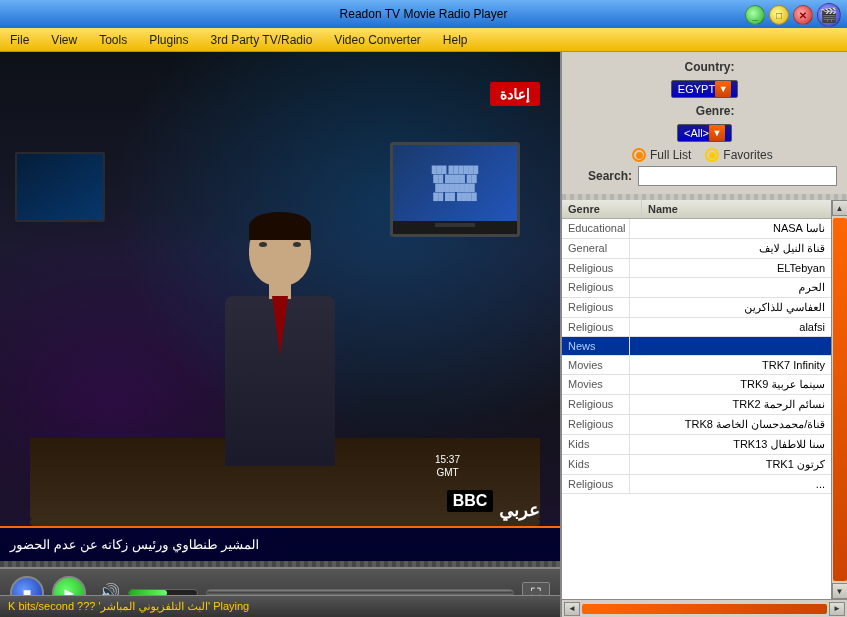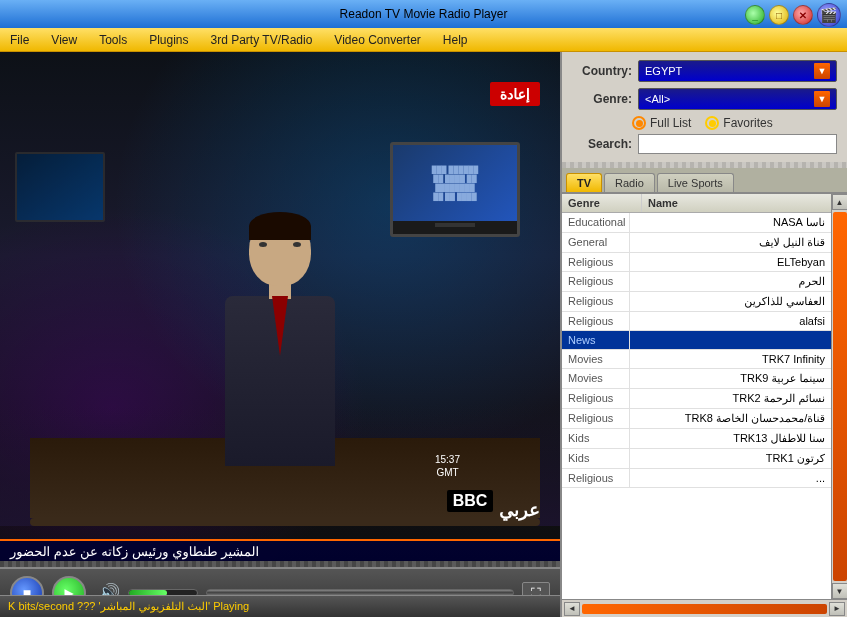--- a/index.html
+++ b/index.html
@@ -156,21 +156,21 @@
       font-size: 11px;
       text-align: center;
     }
 
     
     .ticker {
       position: absolute;
       bottom: 0;
       left: 0;
       right: 0;
-      height: 22px;
+      height: 35px;
       background: rgba(0,0,50,0.85);
       border-top: 2px solid #ff6600;
       display: flex;
       align-items: center;
       overflow: hidden;
       padding: 0 10px;
     }
     .ticker-text {
       color: white;
       font-size: 13px;
@@ -288,20 +288,21 @@
     #selector-area {
       background: #d4d0c8;
       padding: 8px 10px;
     }
 
     .selector-row {
       display: flex;
       align-items: center;
       margin-bottom: 6px;
       gap: 6px;
+      flex-direction: column;
     }
     .selector-label {
       color: #333;
       font-size: 12px;
       font-weight: bold;
       width: 60px;
       text-align: right;
     }
     .selector-dropdown {
       flex: 1;
@@ -683,25 +684,20 @@
       </div>
 
       <div class="search-row">
         <span class="search-label">Search:</span>
         <input type="text" class="search-input" value="" style="">
       </div>
     </div>
 
     <div class="wavy-line"></div>
 
-    <div id="tab-bar">
-      <div class="tab active">TV</div>
-      <div class="tab">Radio</div>
-      <div class="tab">Live Sports</div>
-    </div>
 
     <div id="channel-list-container">
       <div id="channel-table">
         <div class="channel-header">
           <div class="col-genre-hdr">Genre</div>
           <div class="col-name-hdr">Name</div>
         </div>
 
       <div class="channel-row">
             <div class="col-genre">Educational</div>

